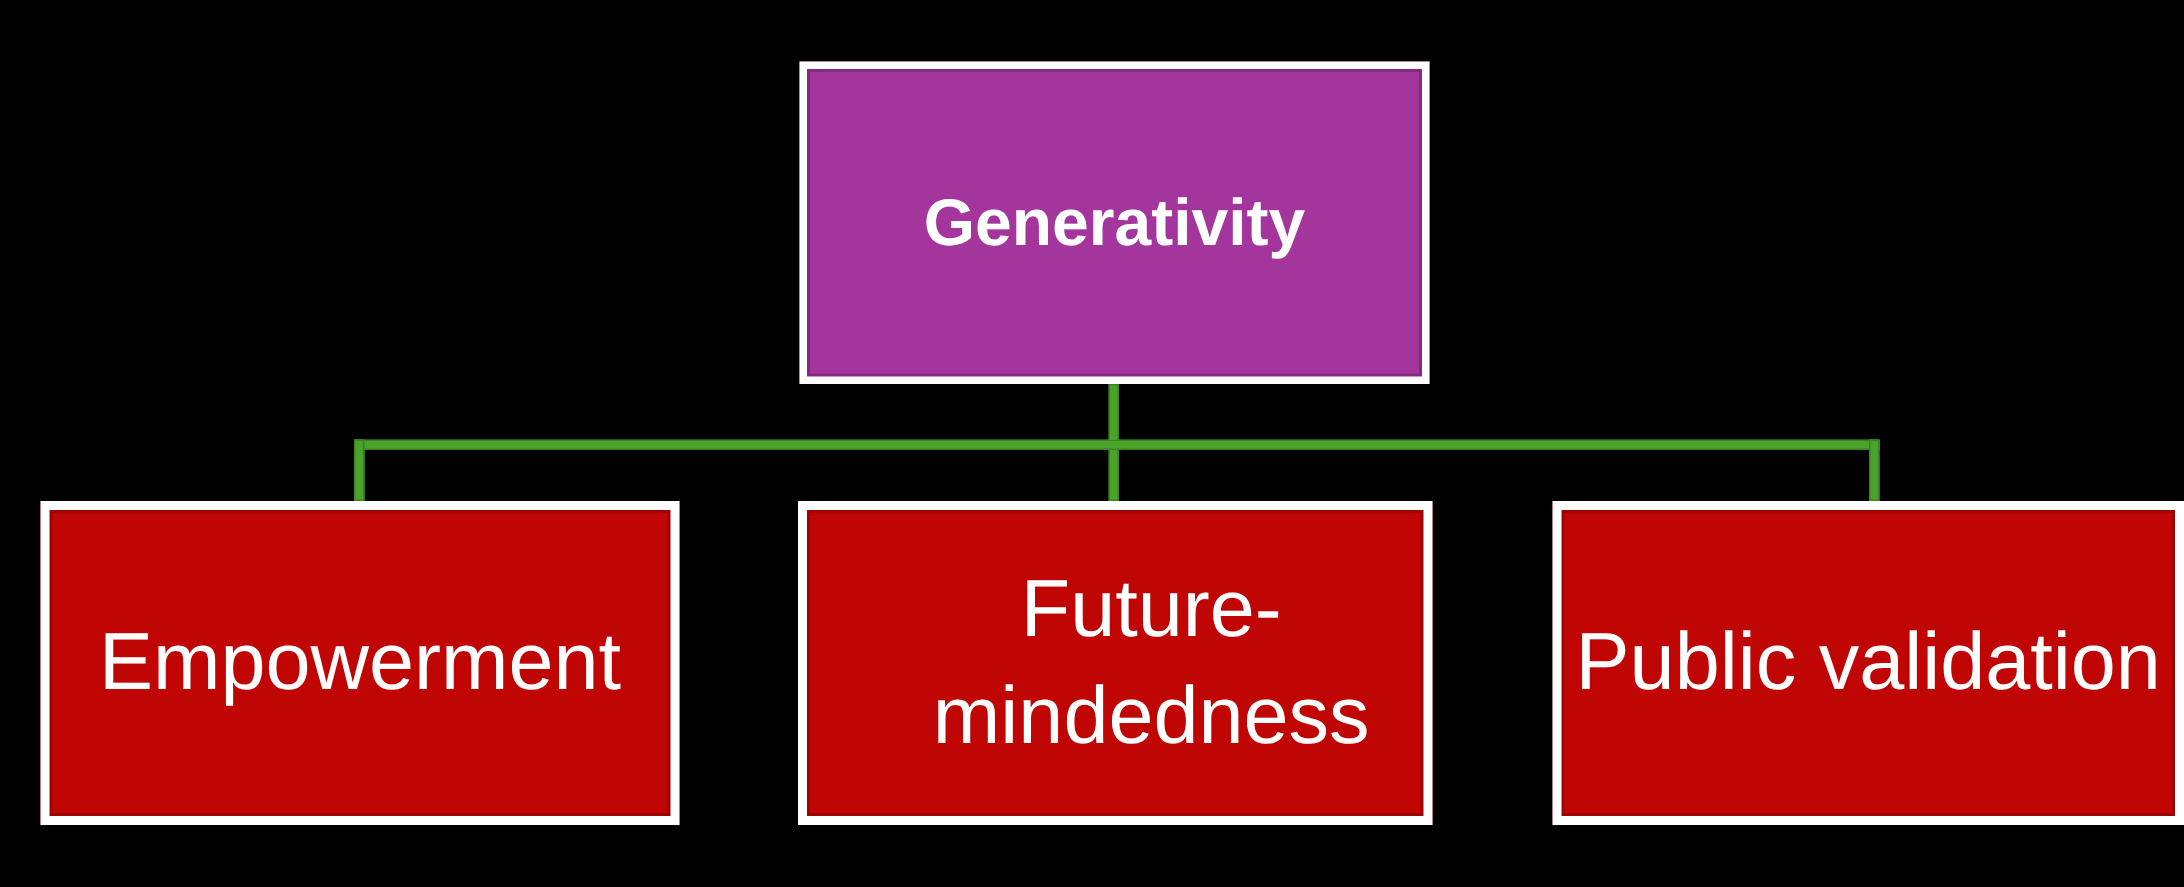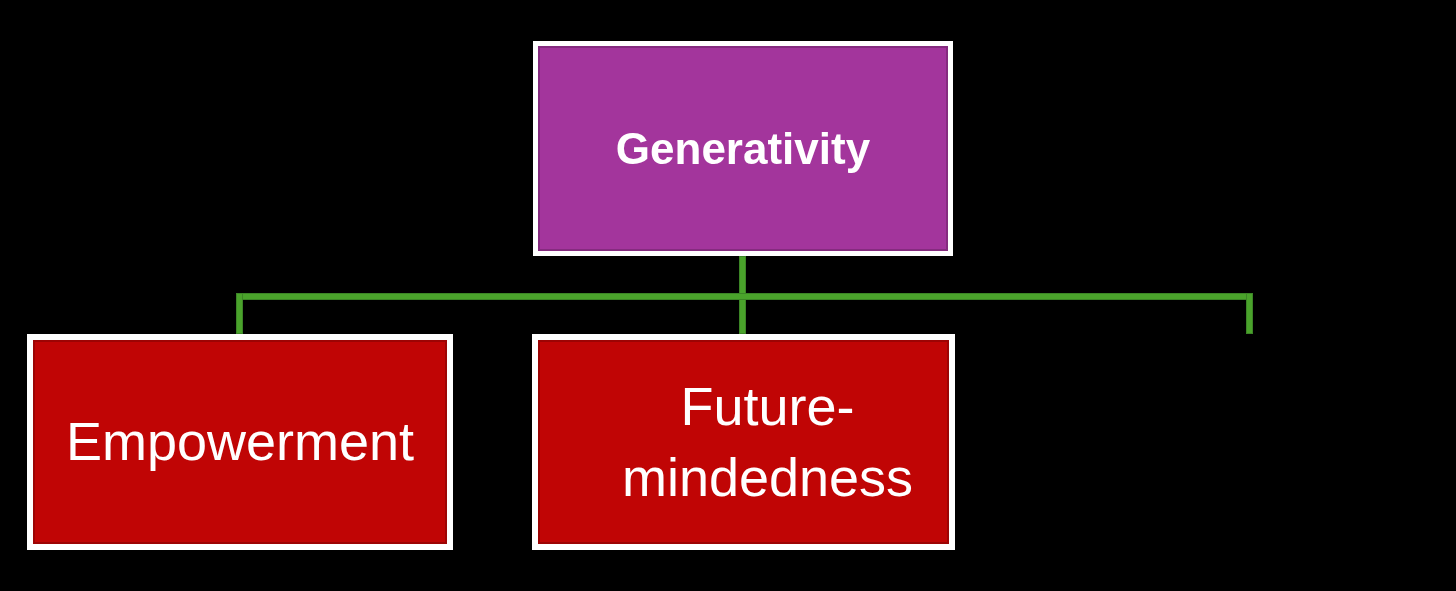--- a/index.html
+++ b/index.html
@@ -78,14 +78,17 @@
   <div class="connector conn-drop-right"></div>
 
   <div class="node node-child child-0">
     <span class="label">Empowerment</span>
   </div>
 
   <div class="node node-child child-1">
     <span class="label">Future-mindedness</span>
   </div>
 
+  <div class="node node-child child-2">
+    <span class="label">Public validation</span>
+  </div>
 
 </div>
 
 </body></html>

